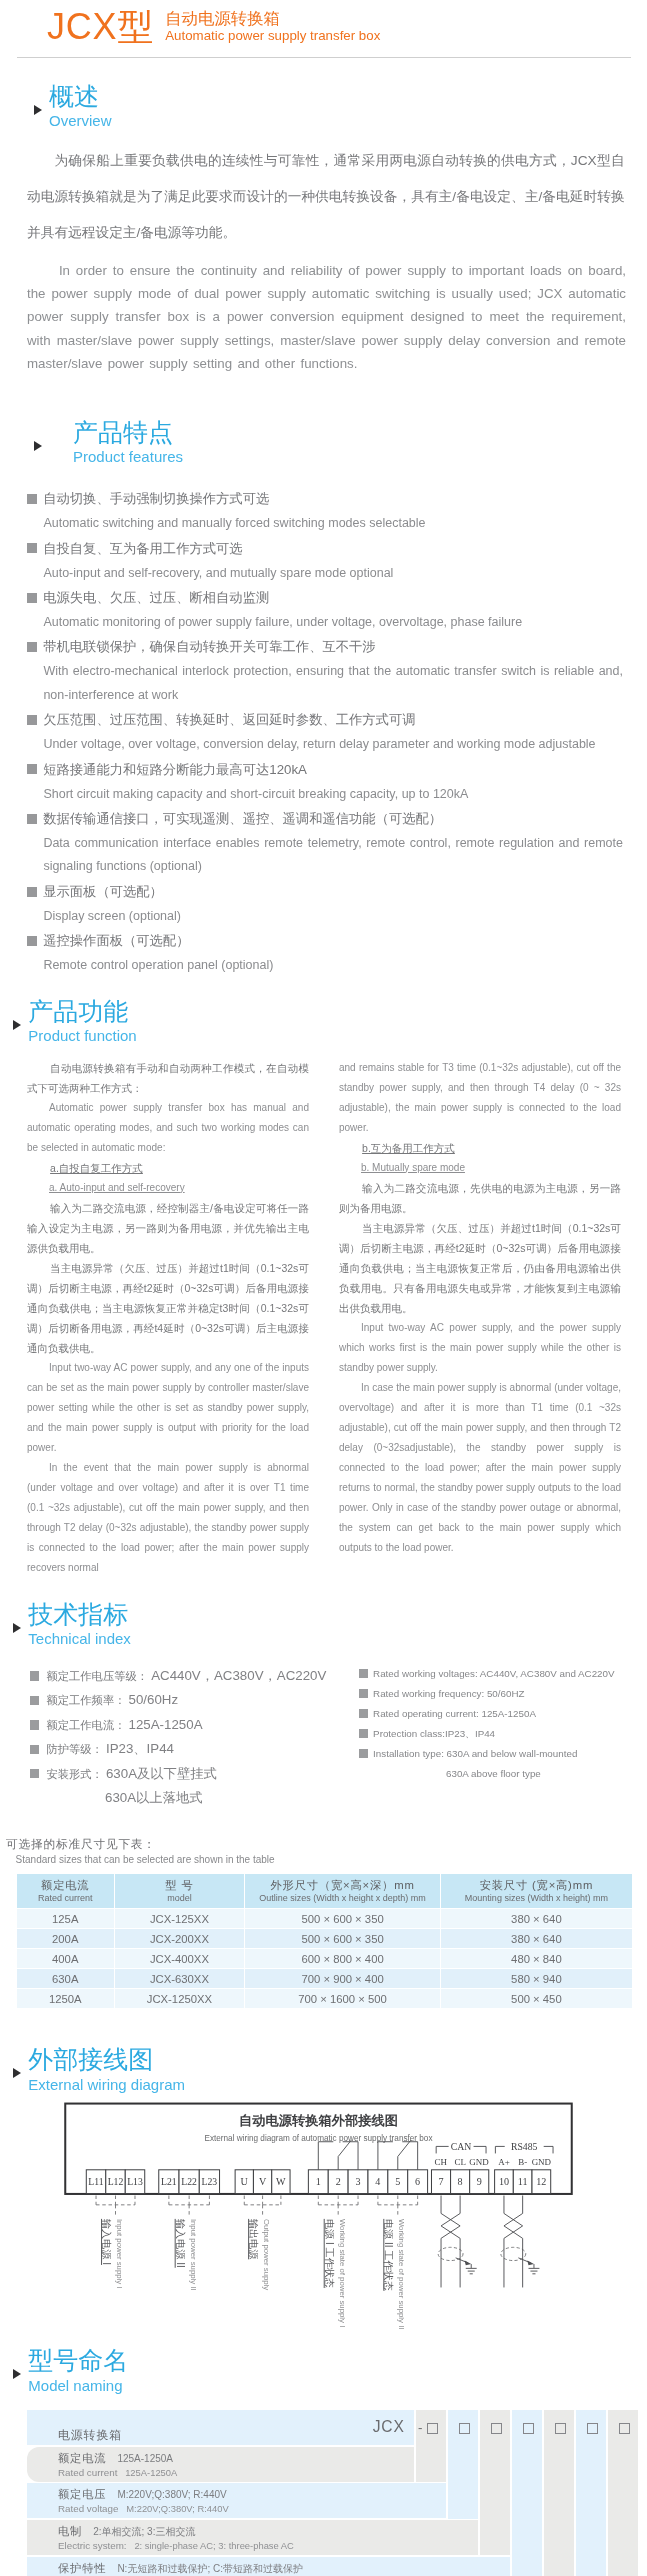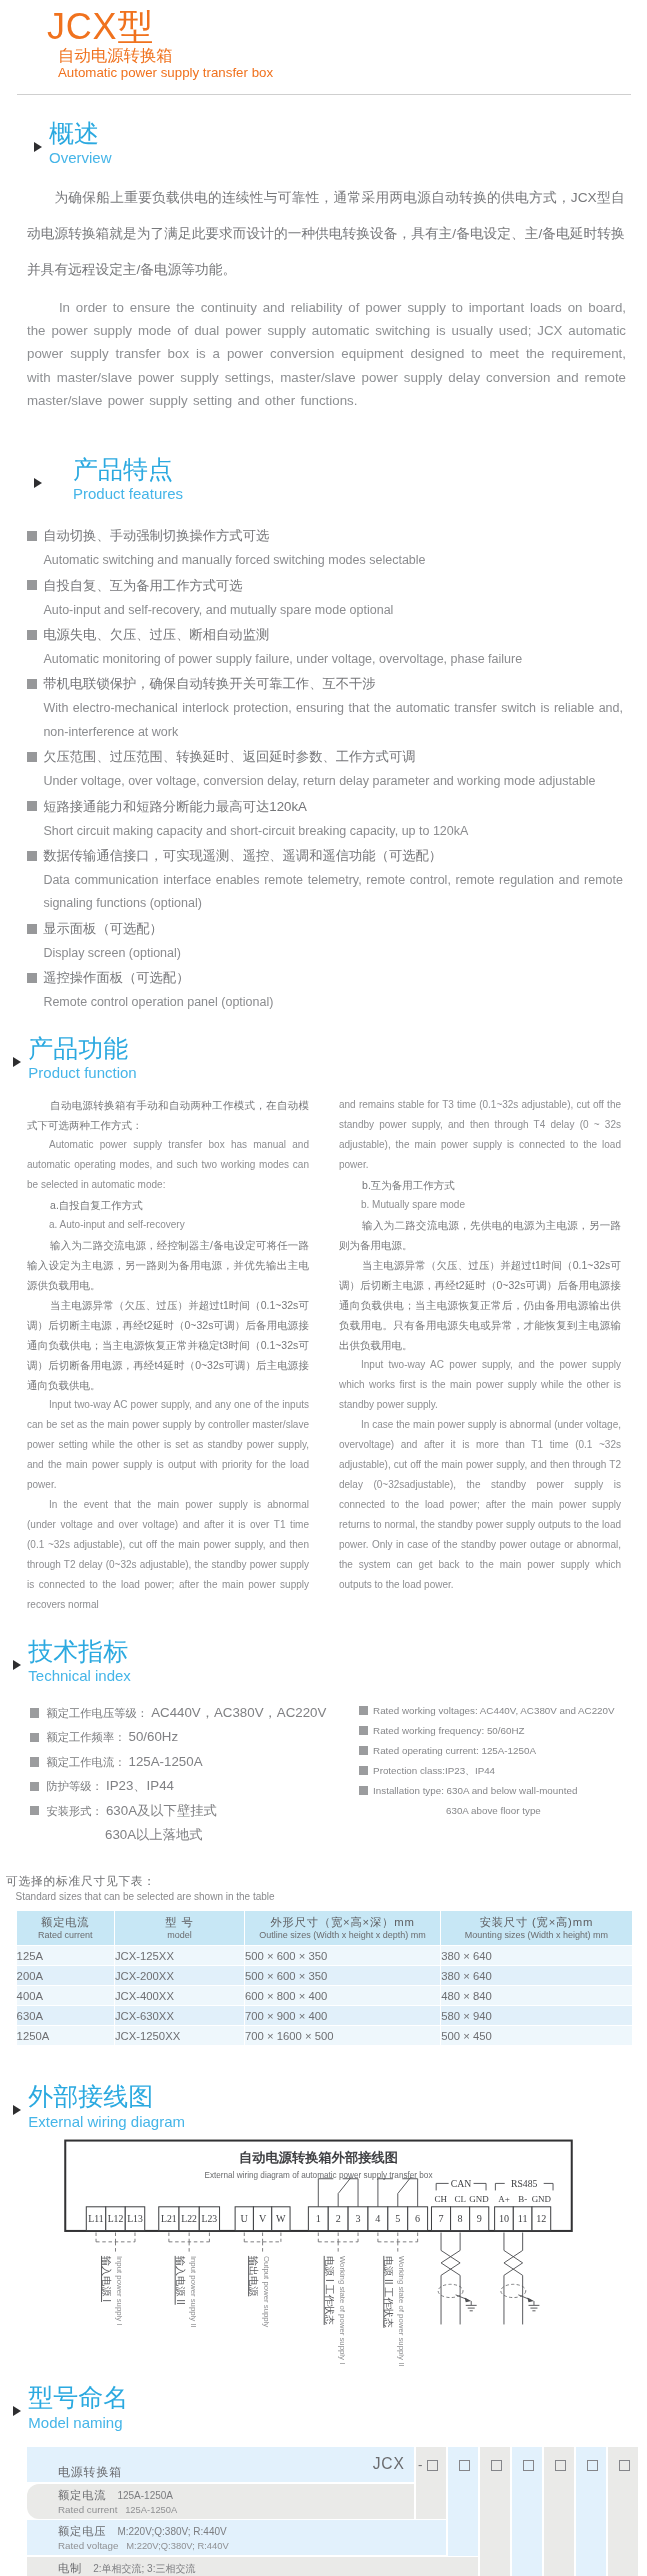--- a/index.html
+++ b/index.html
@@ -6,21 +6,21 @@
     --accent_orange:#F0721E; --heading_blue:#2BA9E0; --subheading_blue:#45B5E8;
     --body_gray:#77787B; --body_light:#8E9093; --bullet_gray:#97989A;
     --table_header_bg:#C7E7F5; --row_light:#EEF7FC; --row_dark:#E1F0FA;
     --naming_blue:#E2F1FC; --naming_gray:#EAEAE8; --line_dark:#4B4B4D;
   }
   *{margin:0;padding:0;box-sizing:content-box;}
   html,body{background:#fff;}
   body{width:648px;height:2576px;font-family:"Liberation Sans","DejaVu Sans",sans-serif;overflow:hidden;position:relative;}
 
   
-  .masthead{display:flex;align-items:flex-start;padding:7.8px 0 0 47px;flex-direction:column;}
+  .masthead{display:flex;align-items:flex-start;padding:7.8px 0 0 47px;}
   .model-big{font-size:36px;color:var(--accent_orange);letter-spacing:0.8px;line-height:37px;}
   .mast-right{margin-left:11px;padding-top:1.6px;}
   .mast-cn{font-size:16.4px;color:var(--accent_orange);line-height:19px;}
   .mast-en{font-size:13.3px;color:var(--accent_orange);line-height:16.4px;}
   .rule{border:none;border-top:0.8px solid #cfcfcf;margin:12.5px 17px 0 17px;}
 
   
   .sec-head{display:flex;align-items:center;}
   .sec-head .tri{width:0;height:0;border-left:8.6px solid #2e2e30;border-top:5.5px solid transparent;border-bottom:5.5px solid transparent;margin:7.8px 7px 0 0;}
   .sec-head h2{font-size:25px;font-weight:normal;color:var(--heading_blue);line-height:28px;}
@@ -37,42 +37,42 @@
   .fcn{font-size:13.3px;color:#757679;line-height:26px;}
   .sq{display:inline-block;width:10px;height:10px;background:var(--bullet_gray);margin-right:6.2px;vertical-align:-0.8px;}
   .fen{font-size:12.5px;color:#8B8C8F;line-height:23.4px;margin-left:16.4px;text-align:justify;}
 
   
   .func-cols{display:flex;margin:12.5px 27px 0 27px;gap:30px;}
   .fcol{width:282px;}
   .cnp{font-size:10.5px;color:#76777A;line-height:20px;text-align:justify;}
   .enp{font-size:10px;color:#8D8E91;line-height:20px;text-align:justify;}
   .ind{text-indent:2.2em;}
-  .sub-line{text-indent:2.2em;text-align:left;}
+  .sub-line{text-indent:2.2em;text-align:left;text-decoration:underline;}
 
   
   .tech-cols{display:flex;margin:15.6px 0 0 30px;}
   .tleft{width:312px;}
   .tright{width:289px;margin-left:17px;}
   .titem{font-size:11.3px;color:#7A7B7E;line-height:23.4px;white-space:nowrap;}
   .titem .tval{font-size:13.3px;color:#808184;margin-left:3.1px;margin-top:34px;}
   .sq2{display:inline-block;width:9.4px;height:9.4px;background:#9B9C9E;margin-right:7px;vertical-align:-0.8px;}
   .tval2{font-size:13.3px;color:#808184;margin-left:75px;line-height:23.4px;}
   .titem-en{font-size:9.8px;color:#86878A;line-height:20px;white-space:nowrap;}
   .titem-en .sq2{width:8.6px;height:8.6px;margin-right:5.5px;}
   .tval2-en{font-size:9.8px;color:#86878A;margin-left:87px;line-height:19.5px;}
 
   
   .note-cn{margin:28px 0 0 6px;font-size:11.7px;color:#6F7073;letter-spacing:0.8px;}
   .note-en{margin:1.6px 0 0 15.6px;font-size:10px;color:#88898C;}
   table.sizes{margin:7.8px 0 0 15.6px;border-collapse:separate;border-spacing:1.6px;width:617px;}
   table.sizes th{background:var(--table_header_bg);font-weight:normal;padding:3.9px 1.6px 4.7px;}
   table.sizes th .hcn{font-size:11.3px;color:#5D5E61;letter-spacing:0.8px;}
   table.sizes th .hen{font-size:9px;color:#6B6C6F;margin-top:0.8px;}
-  table.sizes td{text-align:left;font-size:11.3px;color:#6E6F72;height:19px;}
+  table.sizes td{text-align:center;font-size:11.3px;color:#6E6F72;height:19px;}
   table.sizes tr:nth-child(odd) td{background:var(--row_light);}
   table.sizes tr:nth-child(even) td{background:var(--row_dark);}
   table.sizes col.c1{width:98px;} table.sizes col.c2{width:130px;}
   table.sizes col.c3{width:197px;} table.sizes col.c4{width:192px;}
 
   
   .wiring-svg{display:block;margin:7.8px 0 0 61px;}
   .wline{stroke:#4E4F52;stroke-width:1.2;fill:none;}
   .wdash{stroke:#6A6B6D;stroke-width:1.1;fill:none;stroke-dasharray:4.5,3.5;}
   .trect{stroke:#3F4043;stroke-width:1.3;fill:#fff;}

